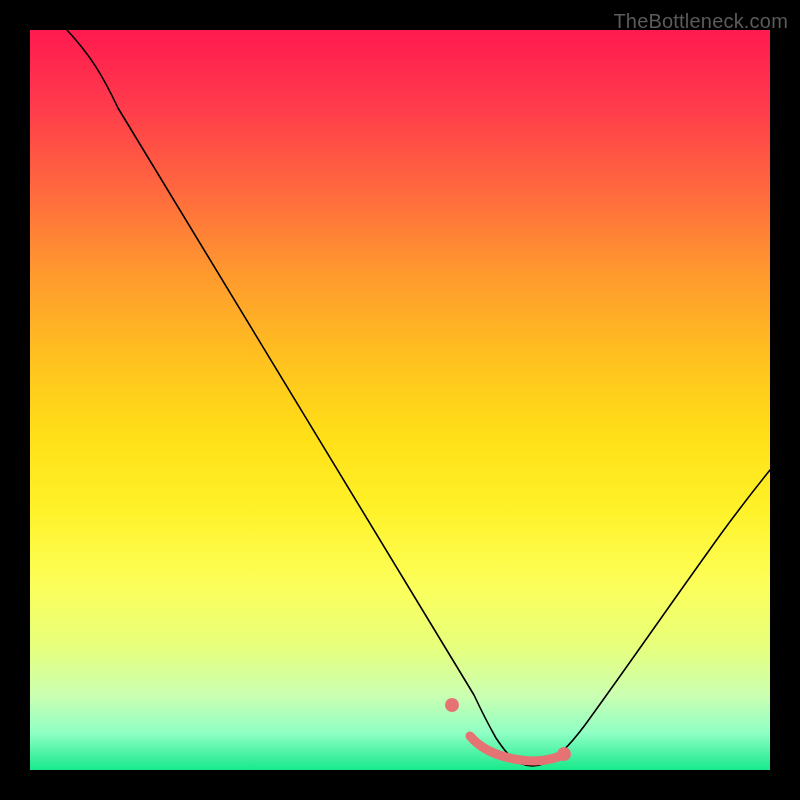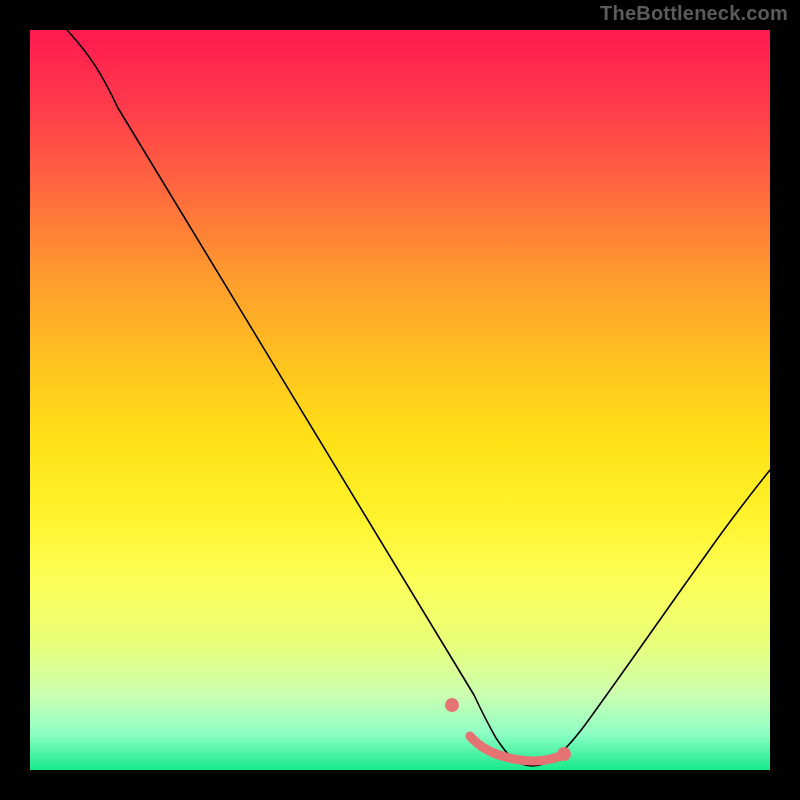--- a/index.html
+++ b/index.html
@@ -12,25 +12,25 @@
     overflow: hidden;
   }
   .frame {
     position: relative;
     width: 800px;
     height: 800px;
     background: #000;
   }
   .watermark {
     position: absolute;
-    top: 2px;
+    top: 10px;
     right: 12px;
     color: #5b5b5b;
     font-size: 20px;
-    font-weight: 700;
+    font-weight: 400;
     letter-spacing: 0.2px;
     z-index: 5;
   }
   .plot-area {
     position: absolute;
     left: 30px;
     top: 30px;
     width: 740px;
     height: 740px;
     background: linear-gradient(

